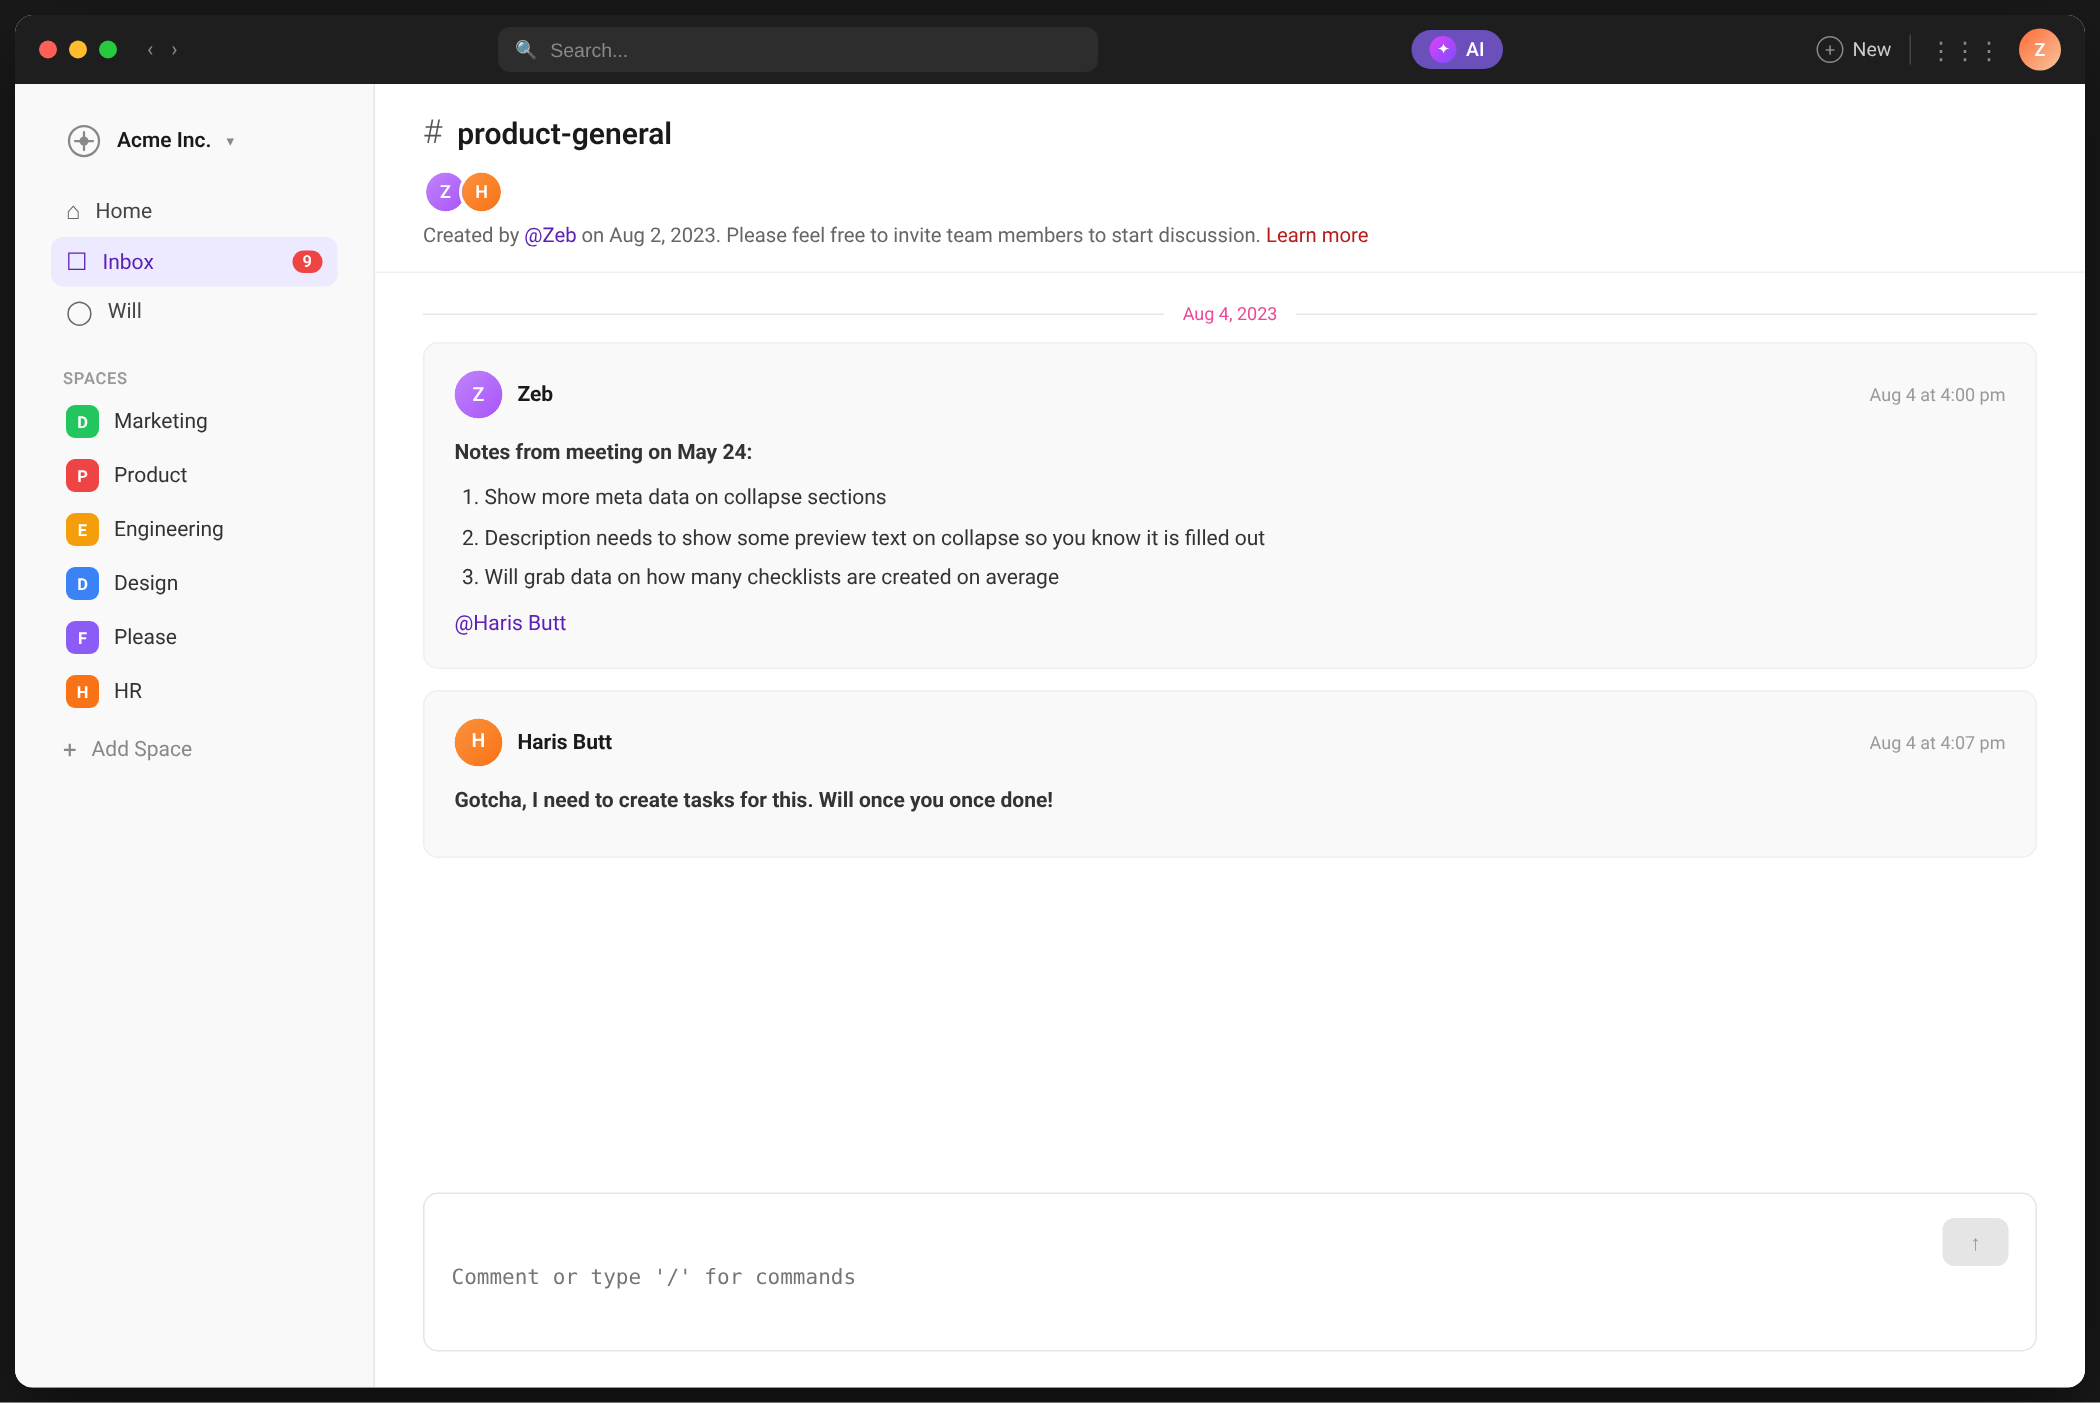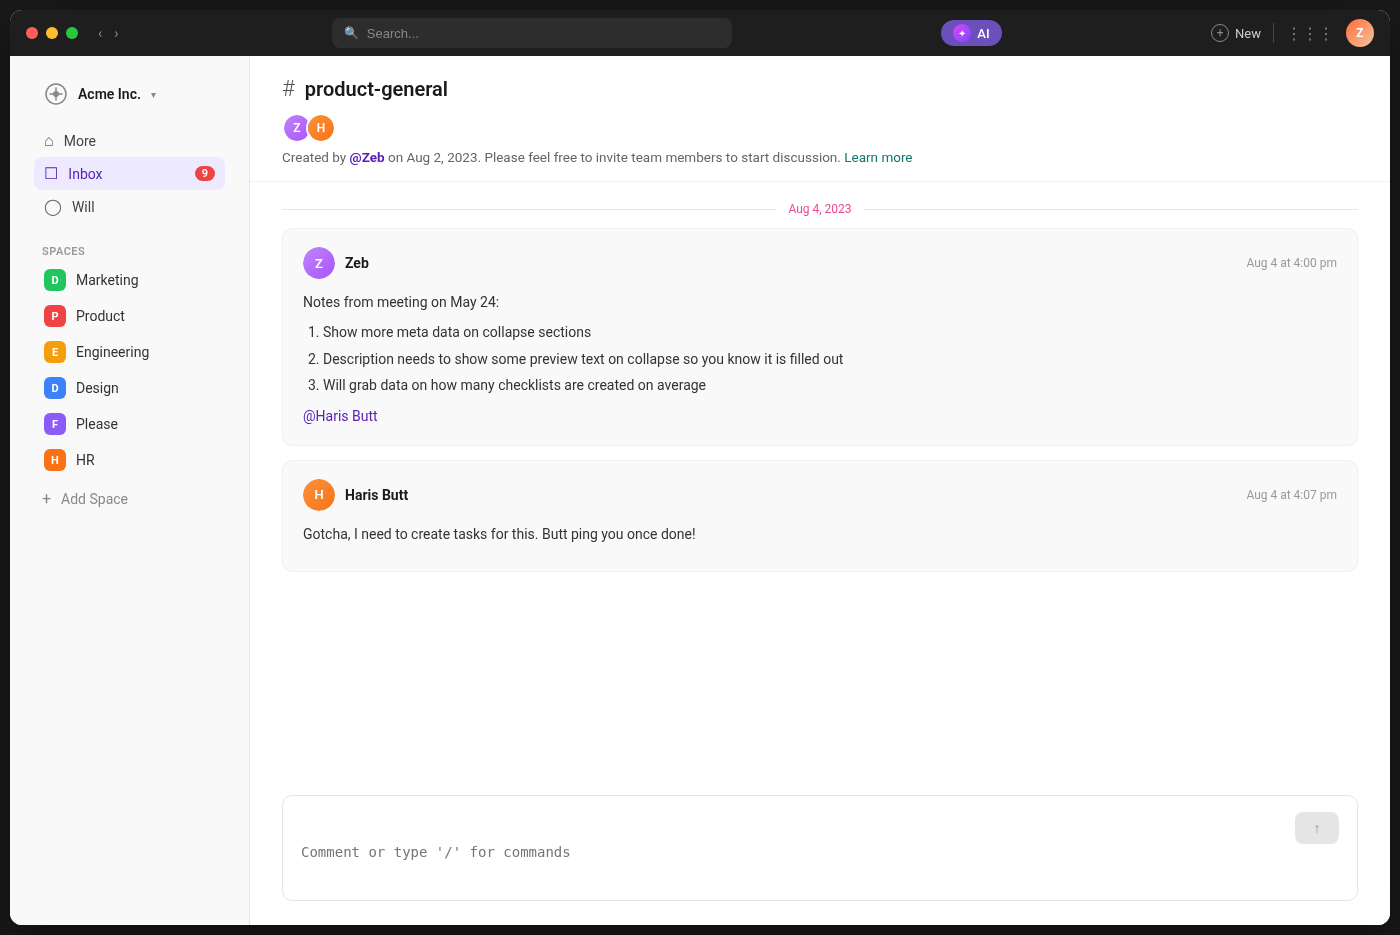--- a/index.html
+++ b/index.html
@@ -321,26 +321,25 @@
       font-size: 12px;
       font-weight: 600;
       color: white;
     }
     .channel-description {
       font-size: 13.5px;
       color: #666;
       margin-top: 6px;
     }
     .channel-description a {
-      color: #0f766e;
+      color: #b91c1c;
       text-decoration: none;
     }
     .channel-description span.mention {
       color: #5b21b6;
-      font-weight: bold;
     }
     
     .messages-area {
       flex: 1;
       overflow-y: auto;
       padding: 0 32px;
     }
     .date-divider {
       display: flex;
       align-items: center;
@@ -389,21 +388,21 @@
     }
     .message-time {
       font-size: 12px;
       color: #999;
     }
     .message-body {
       font-size: 14px;
       color: #333;
       line-height: 1.6;
     }
-    .message-body p { margin-bottom: 8px; }
+    .message-body p { margin-bottom: 8px; font-weight: bold; }
     .message-body ol {
       padding-left: 20px;
       margin-bottom: 8px;
     }
     .message-body ol li {
       margin-bottom: 4px;
     }
     .message-body .mention-link {
       color: #5b21b6;
       cursor: pointer;
@@ -492,21 +491,21 @@
             <circle cx="12" cy="12" r="3" fill="#888"></circle>
           </svg>
         </div>
         <span class="workspace-name">Acme Inc.</span>
         <span class="workspace-chevron">▾</span>
       </div>
 
       <div class="nav-items">
         <div class="nav-item">
           <span class="nav-icon">⌂</span>
-          <span>More</span>
+          <span>Home</span>
         </div>
         <div class="nav-item active">
           <span class="nav-icon">☐</span>
           <span>Inbox</span>
           <span class="inbox-badge">9</span>
         </div>
         <div class="nav-item">
           <span class="nav-icon">◯</span>
           <span>Will</span>
         </div>
@@ -599,21 +598,21 @@
           <div class="message-header">
             <div class="message-author">
               <div class="author-avatar">
                 <div class="avatar-img" style="background: linear-gradient(135deg, #fb923c, #f97316); width:32px; height:32px; border-radius:50%; display:flex; align-items:center; justify-content:center; font-size:13px;">H</div>
               </div>
               <span class="author-name">Haris Butt</span>
             </div>
             <span class="message-time">Aug 4 at 4:07 pm</span>
           </div>
           <div class="message-body">
-            <p>Gotcha, I need to create tasks for this. Butt ping you once done!</p>
+            <p>Gotcha, I need to create tasks for this. Will once you once done!</p>
           </div>
         </div>
 
       </div>
 
       <div class="comment-box-area">
         <div class="comment-box">
           <textarea class="comment-input" placeholder="Comment or type '/' for commands" style=""></textarea>
           <button class="comment-send-btn">
             <span>↑</span>

